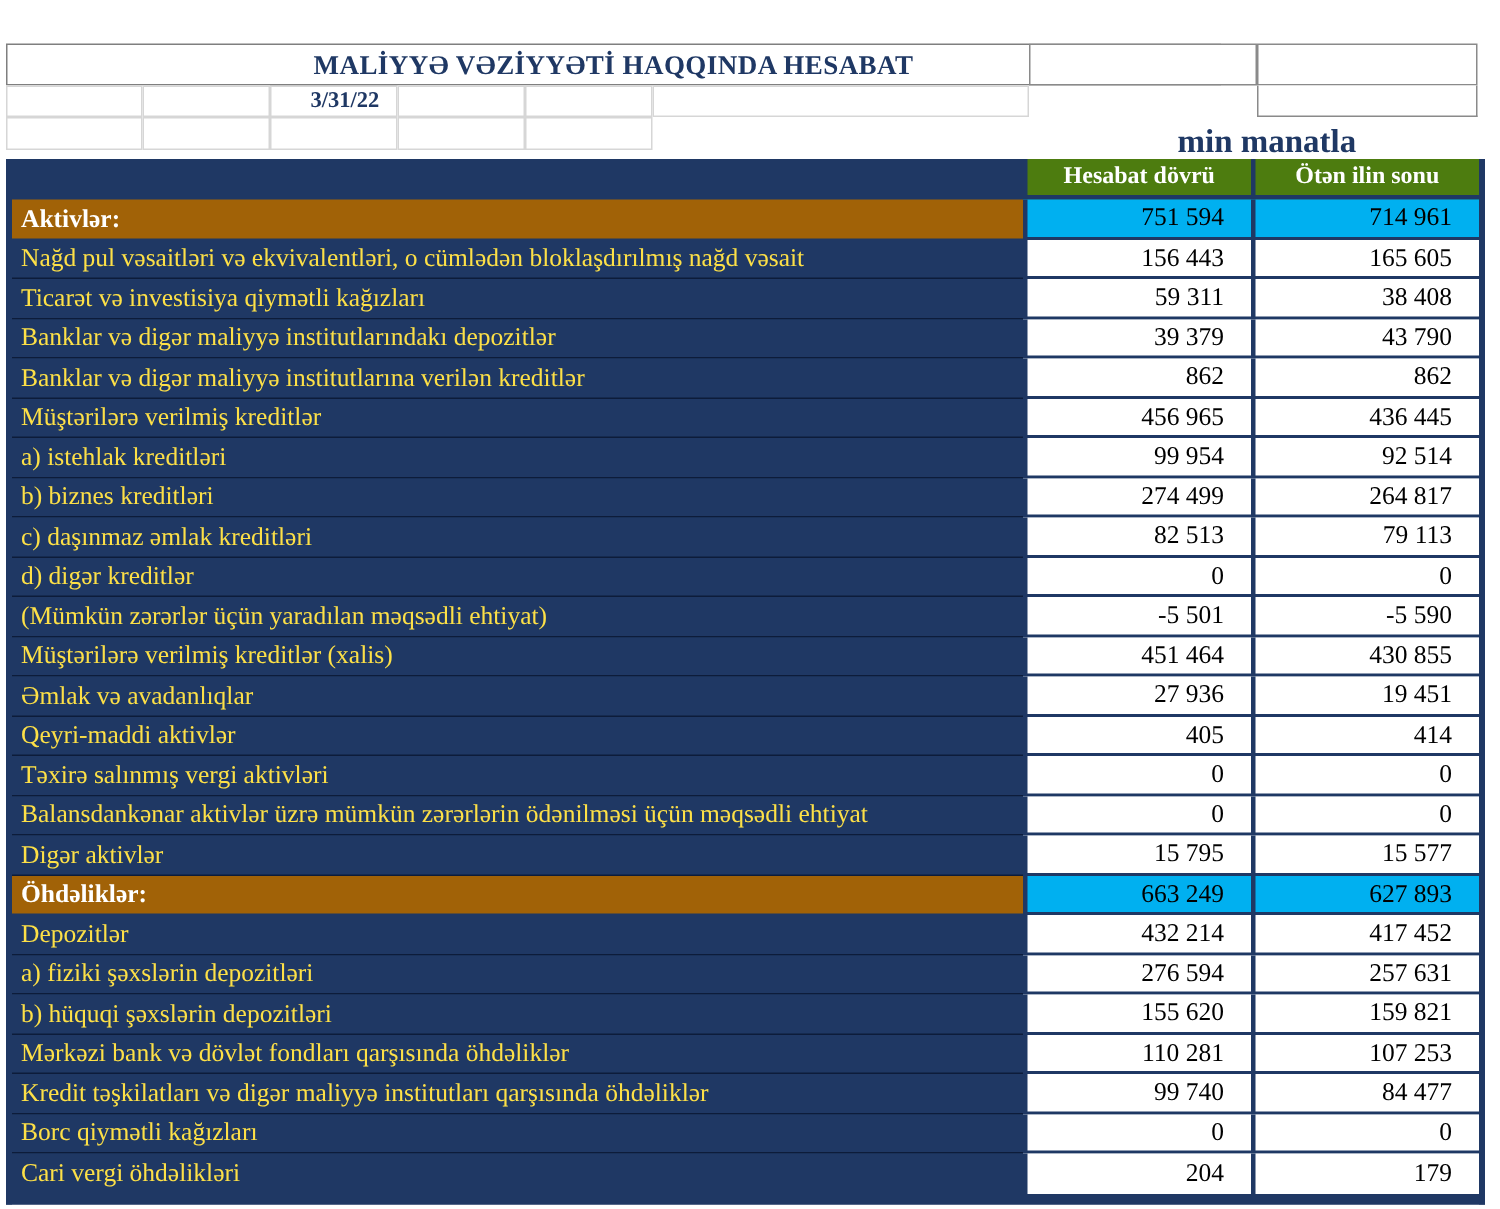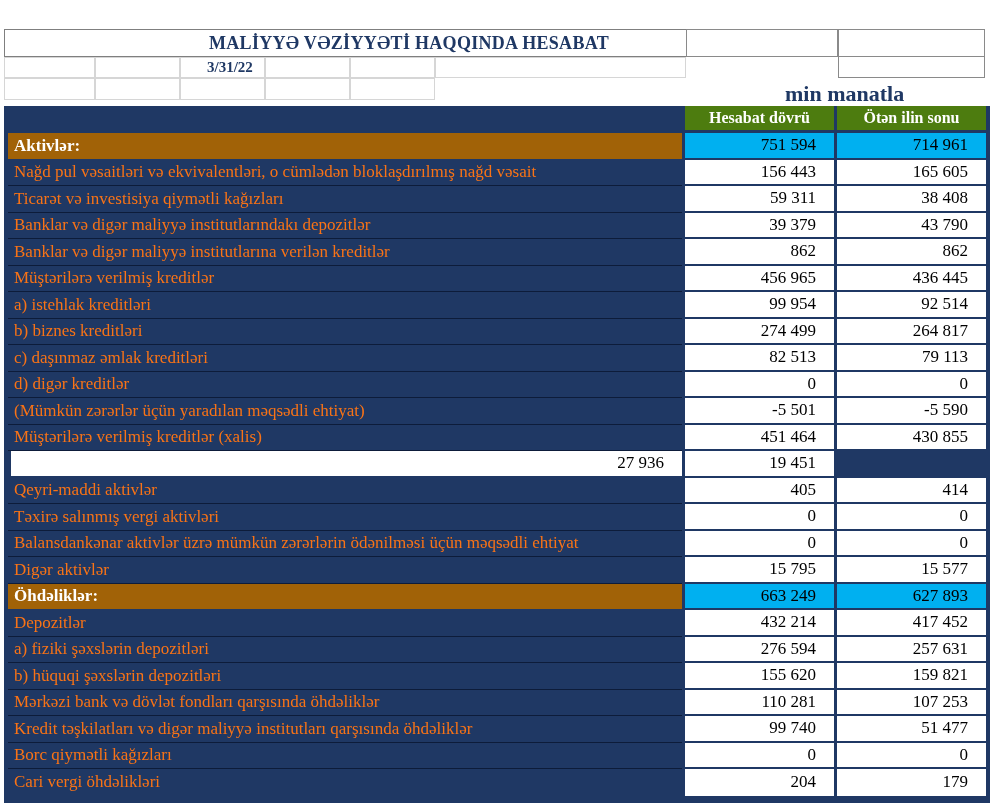--- a/index.html
+++ b/index.html
@@ -50,21 +50,21 @@
     background: #4d7c0f;
     border-left: 3px solid #1f3864;
     border-bottom: 3px solid #1f3864;
     color: #ffffff; font-weight: bold; font-size: 16px;
     display: flex; align-items: center; justify-content: center;
     white-space: nowrap;
   }
   .trow { height: 26.5px; }
   .cell { display: flex; align-items: center; white-space: nowrap; overflow: hidden; }
   .cell.lbl {
-    background: #1f3864; color: #f97316;
+    background: #1f3864; color: #fde047;
     font-size: 17px; padding-left: 6px;
     border-bottom: 1px solid #0d1c3a;
   }
   .cell.val {
     background: #ffffff; color: #000000;
     font-size: 17px; justify-content: flex-end; padding-right: 18px;
     border-left: 3px solid #1f3864;
     border-bottom: 2px solid #1f3864;
   }
   .trow.section .cell.lbl {
@@ -160,20 +160,21 @@
         <div class="cell lbl">(Mümkün zərərlər üçün yaradılan məqsədli ehtiyat)</div>
         <div class="cell val">-5 501</div>
         <div class="cell val">-5 590</div>
       </div>
       <div class="trow normal">
         <div class="cell lbl">Müştərilərə verilmiş kreditlər (xalis)</div>
         <div class="cell val">451 464</div>
         <div class="cell val">430 855</div>
       </div>
       <div class="trow normal">
+        <div class="cell lbl">Əmlak və avadanlıqlar</div>
         <div class="cell val">27 936</div>
         <div class="cell val">19 451</div>
       </div>
       <div class="trow normal">
         <div class="cell lbl">Qeyri-maddi aktivlər</div>
         <div class="cell val">405</div>
         <div class="cell val">414</div>
       </div>
       <div class="trow normal">
         <div class="cell lbl">Təxirə salınmış vergi aktivləri</div>
@@ -211,21 +212,21 @@
         <div class="cell val">159 821</div>
       </div>
       <div class="trow normal">
         <div class="cell lbl">Mərkəzi bank və dövlət fondları qarşısında öhdəliklər</div>
         <div class="cell val">110 281</div>
         <div class="cell val">107 253</div>
       </div>
       <div class="trow normal">
         <div class="cell lbl">Kredit təşkilatları və digər maliyyə institutları qarşısında öhdəliklər</div>
         <div class="cell val">99 740</div>
-        <div class="cell val">51 477</div>
+        <div class="cell val">84 477</div>
       </div>
       <div class="trow normal">
         <div class="cell lbl">Borc qiymətli kağızları</div>
         <div class="cell val">0</div>
         <div class="cell val">0</div>
       </div>
       <div class="trow normal">
         <div class="cell lbl">Cari vergi öhdəlikləri</div>
         <div class="cell val">204</div>
         <div class="cell val">179</div>

